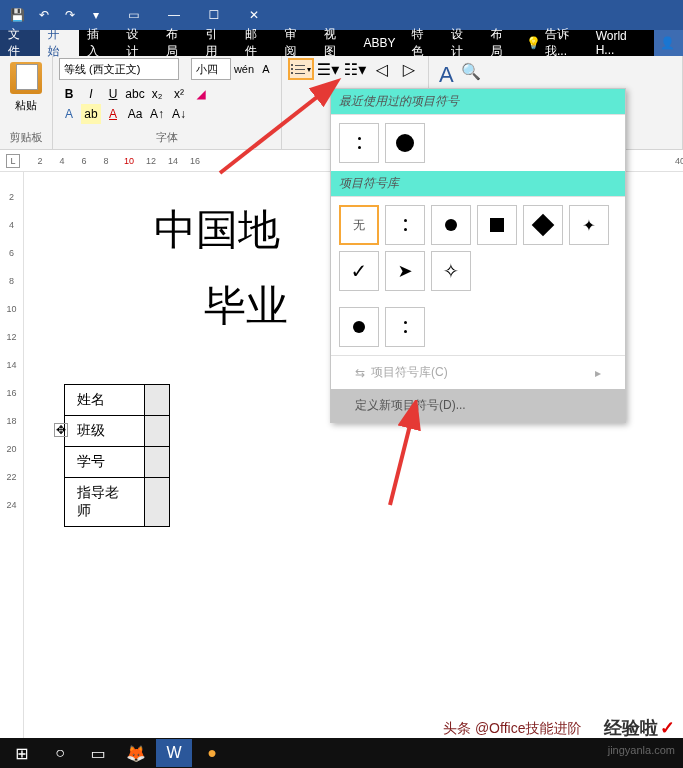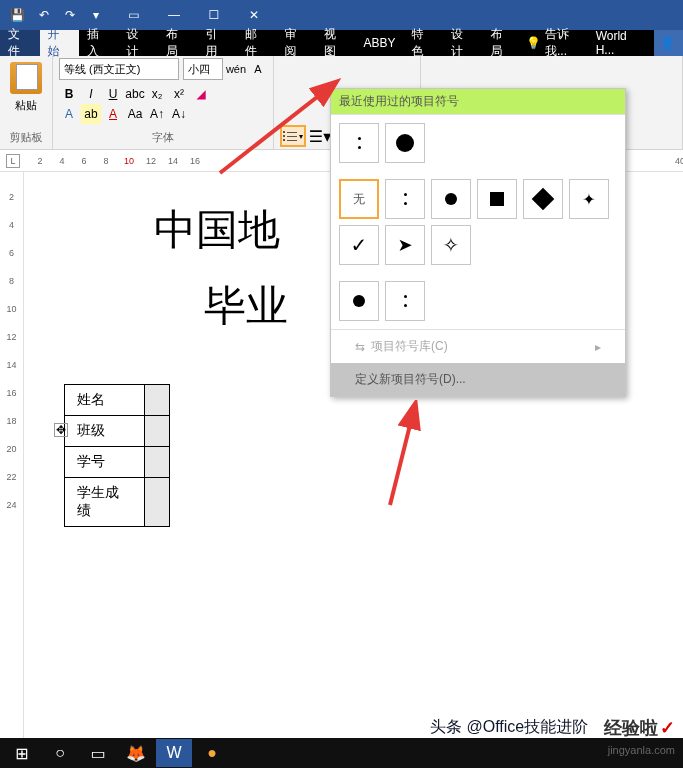--- a/index.html
+++ b/index.html
@@ -14,43 +14,43 @@
 
 .tabbar { height: 26px; background: #000000; color: #fff; display: flex; align-items: center; font-size: 12px; }
 .tab { padding: 0 8px; height: 26px; display: flex; align-items: center; cursor: pointer; }
 .tab.active { background: #f3f3f3; color: #2b579a; }
 .tab.file { background: #1e3c6e; }
 .tellme { display: flex; align-items: center; gap: 4px; margin-left: 4px; }
 .share { margin-left: auto; padding: 0 6px; }
 .userbox { width: 30px; height: 26px; background: #3d6cb2; display: flex; align-items: center; justify-content: center; }
 
 .ribbon { height: 94px; background: #f3f3f3; border-bottom: 1px solid #d4d4d4; display: flex; }
-.group { border-right: 1px solid #d4d4d4; padding: 2px 6px; display: flex; flex-direction: column; position: relative; justify-content: flex-end; }
+.group { border-right: 1px solid #d4d4d4; padding: 2px 6px; display: flex; flex-direction: column; position: relative; }
 .group-label { font-size: 11px; color: #666; text-align: center; margin-top: auto; padding-bottom: 2px; }
 .clipboard-btn { width: 40px; display: flex; flex-direction: column; align-items: center; font-size: 11px; }
 .clip-icon { width: 32px; height: 32px; background: linear-gradient(#e8a33d, #d68a1f); border-radius: 3px; margin: 4px 0; position: relative; }
 .clip-icon::before { content: ""; position: absolute; top: 2px; left: 6px; width: 20px; height: 24px; background: #fff; border: 1px solid #999; }
 .font-group { min-width: 190px; }
 .font-row1 { display: flex; gap: 4px; align-items: center; margin-bottom: 4px; }
 .font-name { width: 120px; height: 22px; border: 1px solid #ababab; background: #fff; font-size: 11px; padding: 0 4px; display: flex; align-items: center; }
-.font-size { width: 40px; height: 22px; border: 1px solid #ababab; background: #fff; font-size: 11px; padding: 0 4px; display: flex; align-items: center; }
+.font-size { width: 40px; height: 22px; border: 1px solid #ababab; background: #fff; font-size: 11px; padding: 0 4px; display: flex; align-items: center; margin-left: 8px; }
 .small-btn { width: 18px; height: 18px; display: flex; align-items: center; justify-content: center; font-size: 11px; cursor: pointer; }
 .font-row2, .font-row3 { display: flex; gap: 2px; align-items: center; }
 .font-row2 .small-btn, .font-row3 .small-btn { width: 20px; height: 20px; font-size: 12px; }
 .para-group { min-width: 130px; }
 .para-row { display: flex; gap: 1px; }
 .para-btn { width: 26px; height: 22px; display: flex; align-items: center; justify-content: center; cursor: pointer; }
 .para-btn.highlight { border: 2px solid #f7a838; background: #fde8cb; }
 .bullet-icon { display: flex; flex-direction: column; gap: 2px; }
 .bullet-icon span { display: flex; align-items: center; gap: 2px; }
 .bullet-icon i { width: 2px; height: 2px; background: #555; }
 .bullet-icon b { width: 10px; height: 1px; background: #555; }
 
 .bullet-dropdown { position: absolute; left: 330px; top: 88px; width: 296px; background: #fff; border: 1px solid #c6c6c6; box-shadow: 2px 2px 6px rgba(0,0,0,0.3); z-index: 100; font-size: 12px; }
-.bd-header { background: #bef264; padding: 4px 8px; color: #555; border-bottom: 1px solid #e0e0e0; }
+.bd-header { background: #5eead4; padding: 4px 8px; color: #555; border-bottom: 1px solid #e0e0e0; font-style: italic; }
 .bd-items { display: flex; flex-wrap: wrap; gap: 6px; padding: 8px; }
 .bd-item { width: 40px; height: 40px; border: 1px solid #c6c6c6; display: flex; align-items: center; justify-content: center; cursor: pointer; background: #fff; }
 .bd-item.none { font-size: 12px; color: #555; border: 2px solid #f7a838; }
 .bd-item .dots { display: flex; flex-direction: column; gap: 6px; align-items: flex-start; }
 .bd-item .dots i { width: 3px; height: 3px; background: #000; border-radius: 50%; }
 .bd-item .disc { width: 18px; height: 18px; background: #000; border-radius: 50%; }
 .bd-item .disc-sm { width: 12px; height: 12px; background: #000; border-radius: 50%; }
 .bd-item .square { width: 14px; height: 14px; background: #000; }
 .bd-item .diamond { width: 16px; height: 16px; background: #000; transform: rotate(45deg); }
 .bd-item .star4 { font-size: 20px; }
@@ -77,21 +77,21 @@
 .tbl td.c1 { width: 80px; }
 .tbl td.c2 { width: 18px; background: #e8e8e8; }
 .tbl-handle { position: absolute; left: 30px; top: 251px; width: 14px; height: 14px; border: 1px solid #999; display: flex; align-items: center; justify-content: center; font-size: 12px; cursor: move; }
 
 .arrow-red1 { position: absolute; left: 210px; top: 78px; width: 140px; height: 100px; pointer-events: none; z-index: 200; }
 .arrow-red2 { position: absolute; left: 370px; top: 400px; width: 60px; height: 110px; pointer-events: none; z-index: 200; }
 
 .watermark { position: absolute; right: 8px; bottom: 28px; font-size: 18px; font-weight: bold; color: #333; z-index: 50; display: flex; align-items: center; gap: 2px; }
 .watermark .red { color: #d00; }
 .wm-sub { position: absolute; right: 8px; bottom: 12px; font-size: 11px; color: #666; z-index: 50; }
-.toutiao { position: absolute; left: 430px; bottom: 30px; font-size: 16px; color: #0f172a; z-index: 50; }
+.toutiao { position: absolute; left: 443px; bottom: 30px; font-size: 14px; color: #7f1d1d; z-index: 50; }
 
 .taskbar { position: absolute; bottom: 0; left: 0; right: 0; height: 30px; background: #101010; display: flex; align-items: center; gap: 2px; padding: 0 4px; }
 .taskbar .tbtn { width: 36px; height: 28px; display: flex; align-items: center; justify-content: center; color: #fff; cursor: pointer; }
 .taskbar .tbtn.word { background: #2b579a; }
 .taskbar .tbtn.ff { color: #ff9500; }
 </style>
 </head>
 <body>
 
 <div class="titlebar">
@@ -212,20 +212,21 @@
     <div class="bd-item">
         <div class="dots">
           <i></i>
           <i></i>
         </div>
       </div>
     <div class="bd-item">
         <div class="disc"></div>
       </div>
   </div>
+  <div class="bd-header">项目符号库</div>
   <div class="bd-items">
     <div class="bd-item none">无</div>
     <div class="bd-item">
         <div class="dots">
           <i></i>
           <i></i>
         </div>
       </div>
     <div class="bd-item">
         <div class="disc-sm"></div>
@@ -313,21 +314,21 @@
           </tr>
       <tr>
             <td class="c1">班级</td>
             <td class="c2"></td>
           </tr>
       <tr>
             <td class="c1">学号</td>
             <td class="c2"></td>
           </tr>
       <tr>
-            <td class="c1">学生成绩</td>
+            <td class="c1">指导老师</td>
             <td class="c2"></td>
           </tr>
     </tbody>
       </table>
   </div>
 </div>
 
 <svg class="arrow-red1">
   <defs>
       <marker id="ah1" markerWidth="8" markerHeight="8" refX="6" refY="3" orient="auto">

